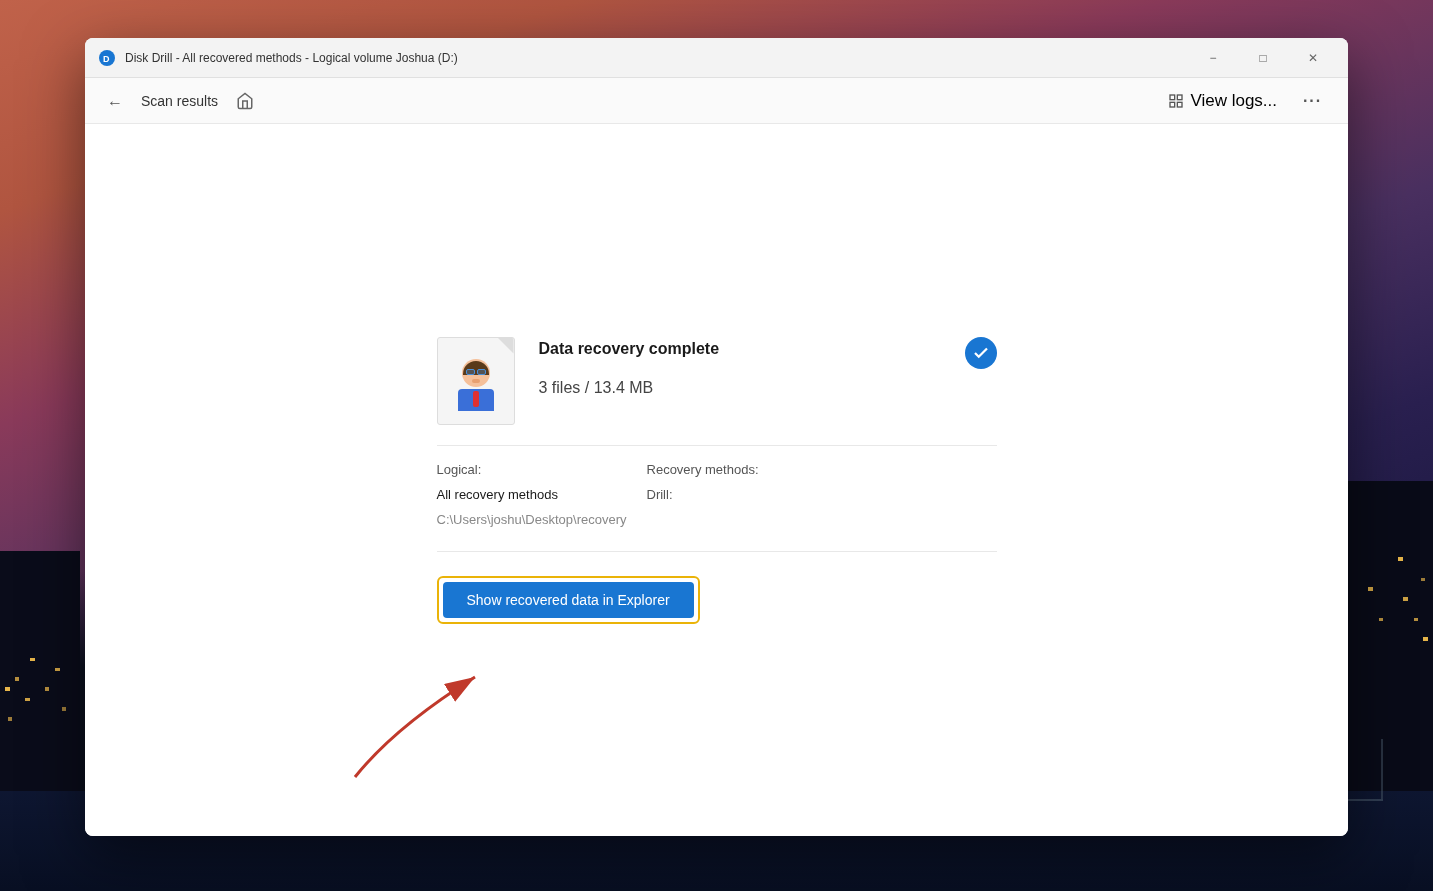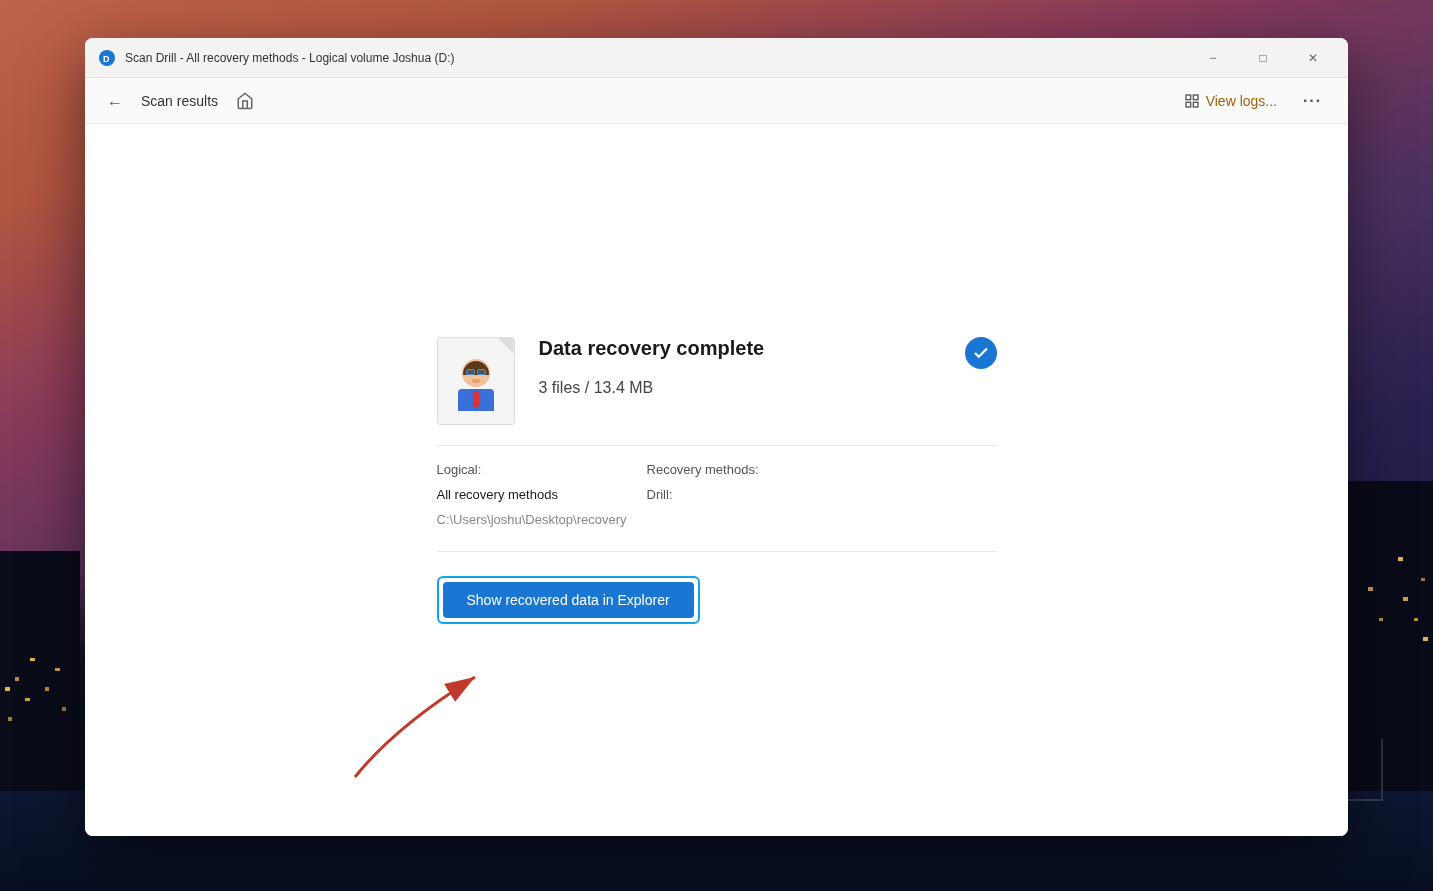--- a/index.html
+++ b/index.html
@@ -163,22 +163,22 @@
 
     .view-logs-btn {
       background: none;
       border: none;
       cursor: pointer;
       display: flex;
       align-items: center;
       gap: 6px;
       padding: 6px 8px;
       border-radius: 4px;
-      color: #a16207;
-      font-size: 14px;
+      color: #000000;
+      font-size: 17px;
     }
 
     .more-btn {
       background: none;
       border: none;
       cursor: pointer;
       padding: 6px 10px;
       border-radius: 4px;
       color: #555;
       font-size: 16px;
@@ -284,21 +284,21 @@
     .person-tie {
       width: 6px;
       height: 16px;
       background: #e03030;
       border-radius: 2px;
       position: absolute;
       top: 2px;
     }
 
     .recovery-title {
-      font-size: 20px;
+      font-size: 16px;
       font-weight: 600;
       color: #1a1a1a;
       margin-bottom: 8px;
     }
 
     .check-icon {
       width: 32px;
       height: 32px;
       background: #1976d2;
       border-radius: 50%;
@@ -411,21 +411,21 @@
 <div class="app-window">
 
   <div class="title-bar">
     <div class="title-bar-left">
       <div class="app-icon">
         <svg viewBox="0 0 18 18" fill="none" xmlns="http://www.w3.org/2000/svg">
           <circle cx="9" cy="9" r="8" fill="#1976d2"></circle>
           <text x="5" y="13" font-size="9" fill="white" font-weight="bold">D</text>
         </svg>
       </div>
-      <span class="title-text">Scan Drill - All recovery methods - Logical volume Joshua (D:)</span>
+      <span class="title-text">Disk Drill - All recovered methods - Logical volume Joshua (D:)</span>
     </div>
     <div class="window-controls">
       <button class="win-btn">−</button>
       <button class="win-btn">□</button>
       <button class="win-btn close">✕</button>
     </div>
   </div>
 
   <div class="toolbar">
     <div class="toolbar-left">
@@ -493,21 +493,21 @@
         <span class="detail-label">Logical:</span>
 
         <span class="detail-label">Recovery methods:</span>
         <span class="detail-value">All recovery methods</span>
 
         <span class="detail-label">Drill:</span>
         <span class="detail-value" style="color:#888;">C:\Users\joshu\Desktop\recovery</span>
       </div>
 
       <div style="position:relative;">
-        <div style="border:2px solid #0ea5e9;border-radius:6px;padding:4px;display:inline-block;">
+        <div style="border:2px solid #eab308;border-radius:6px;padding:4px;display:inline-block;">
           <button class="btn-explorer" style="outline:none;">Show recovered data in Explorer</button>
         </div>
       </div>
 
     </div>
   </div>
 </div>
 
 <div style="position:absolute;bottom:100px;left:315px;z-index:20;pointer-events:none;">
   <svg width="220" height="140" viewBox="0 0 220 140">

